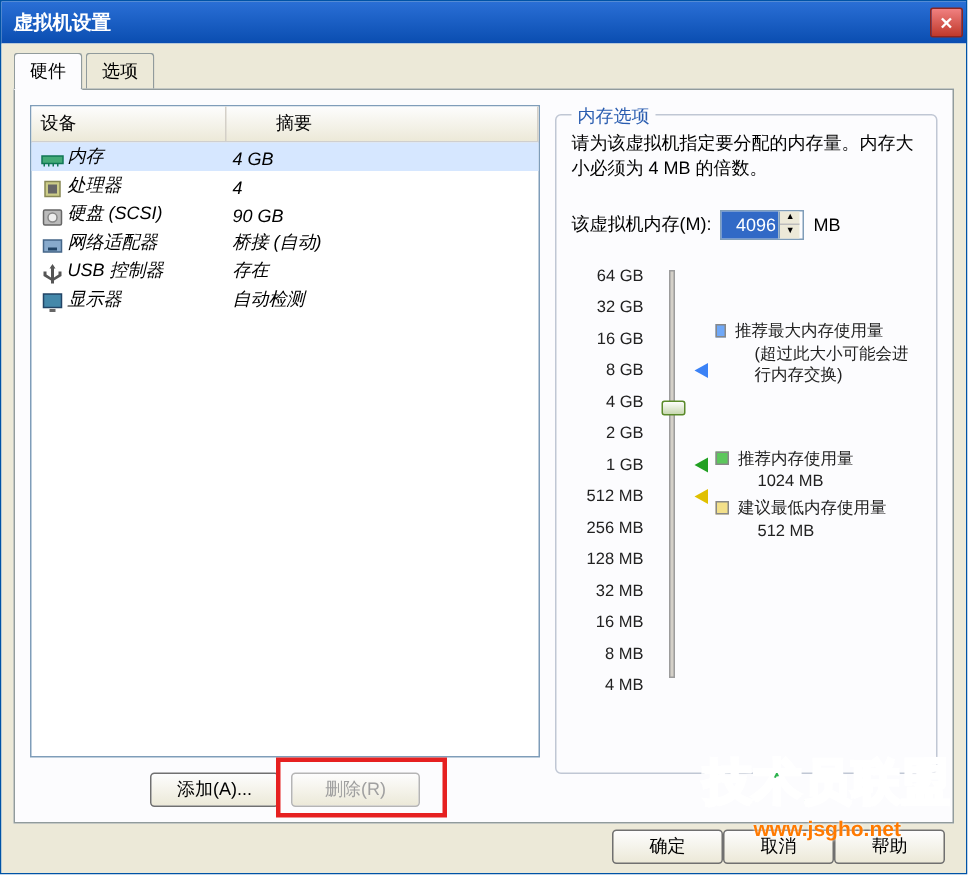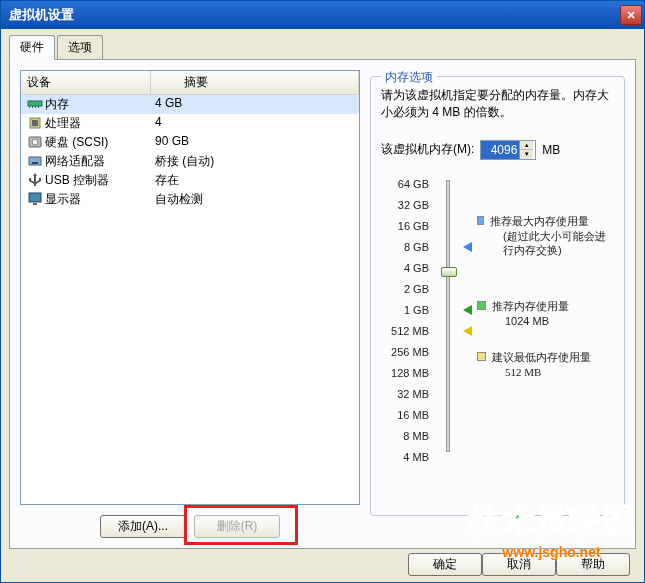--- a/index.html
+++ b/index.html
@@ -91,23 +91,24 @@
   .dl-header .col {
     padding: 3px 6px;
     border-right: 1px solid #d4d0c8;
     font-size: 12px;
     color: #000;
   }
   .col-dev { width: 130px; }
   .col-sum { flex: 1; }
   .row {
     display: flex;
-    align-items: flex-start;
+    align-items: flex-end;
     padding: 1px 4px;
     font-size: 12px;
+    font-style: italic;
   }
   .row.selected { background: #d6e7ff; }
   .row .icon-cell { width: 20px; display: flex; align-items: center; justify-content: center; }
   .row .dev-cell { width: 106px; }
   .row .sum-cell { flex: 1; padding-left: 4px; }
   .icon-mini { width: 16px; height: 14px; display: inline-block; }
   .btn-row {
     display: flex;
     justify-content: center;
     gap: 8px;
@@ -416,21 +417,21 @@
                     <div class="sub">(超过此大小可能会进行内存交换)</div>
                   </div>
                 </div>
                 <div class="rec" style="top: 125px;">
                   <div class="sq green"></div>
                   <div class="txt">
                     <div>推荐内存使用量</div>
                     <div class="sub">1024 MB</div>
                   </div>
                 </div>
-                <div class="rec" style="top: 176px; font-family: Liberation Serif, serif;">
+                <div class="rec" style="top: 158px;">
                   <div class="sq yellow"></div>
                   <div class="txt">
                     <div>建议最低内存使用量</div>
                     <div class="sub">512 MB</div>
                   </div>
                 </div>
               </div>
           </div>
         </div>
       </div>

